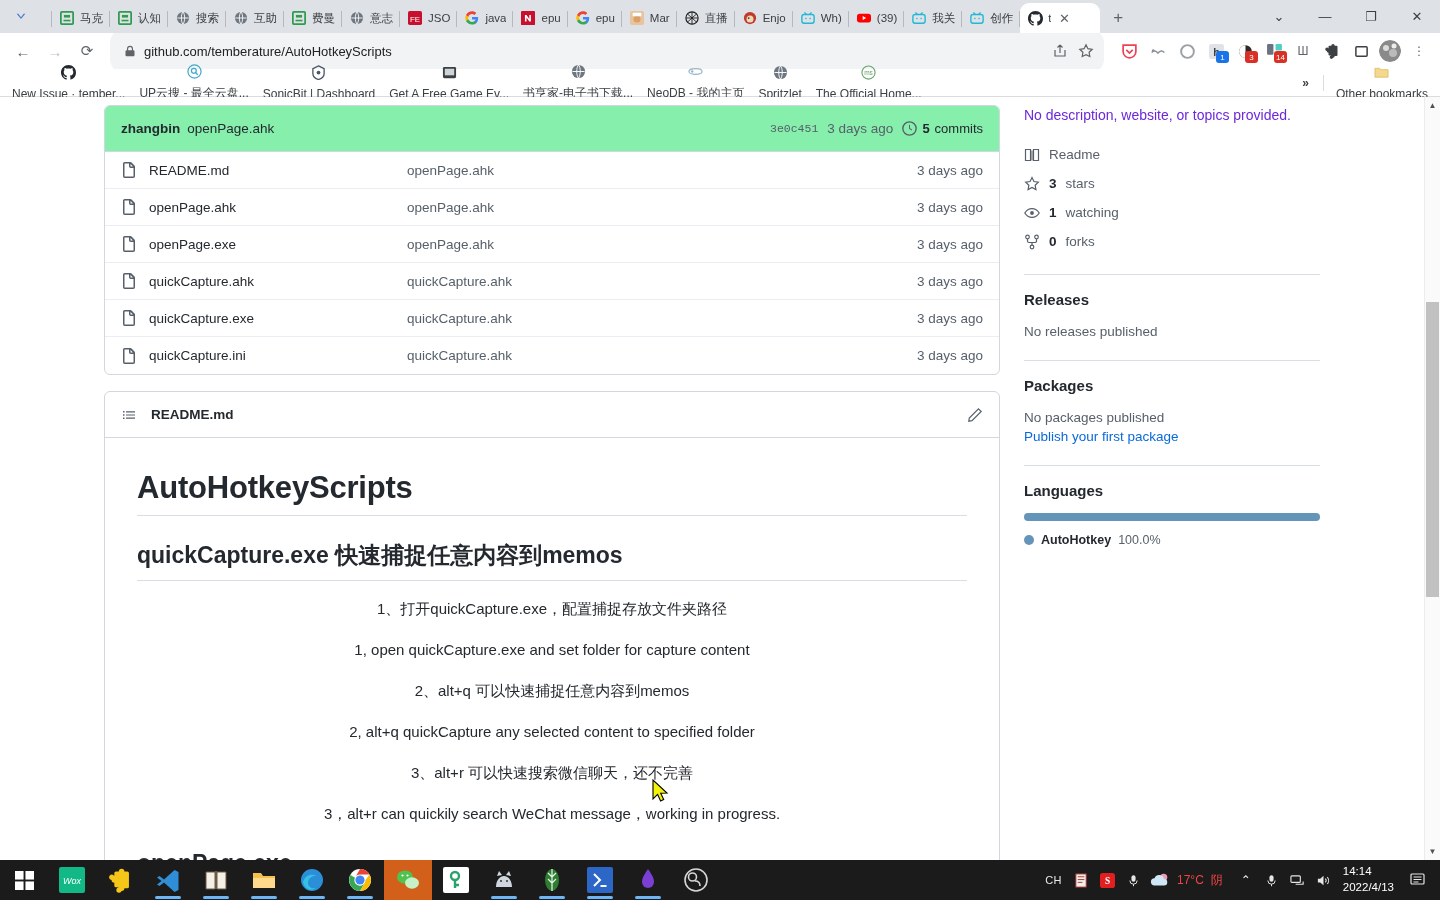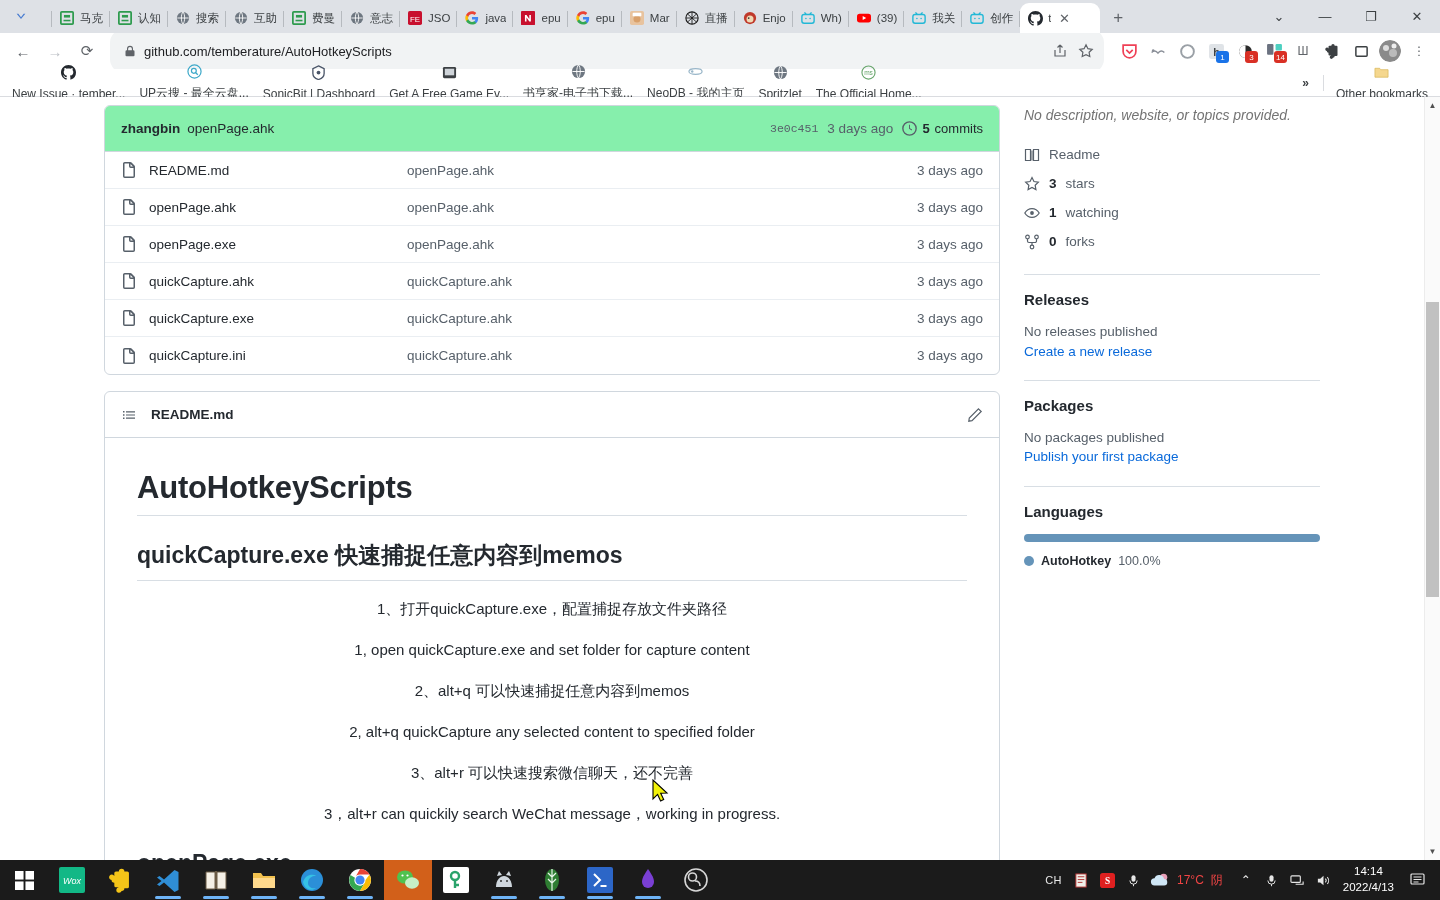--- a/index.html
+++ b/index.html
@@ -155,21 +155,21 @@
     border-bottom: 1px solid #d8dee4; margin-bottom: 17px; letter-spacing: -.2px;
   }
   .readmebody h2 {
     font-size: 23px; font-weight: 600; padding-bottom: 9px;
     border-bottom: 1px solid #d8dee4; margin: 24px 0 16px 0;
   }
   .readmebody p { font-size: 15px; line-height: 1.6; margin-bottom: 17px; text-align: center; }
   .readmebody p:last-child { margin-bottom: 0; }
 
   
-  .side-desc { font-style: italic; color: #737373; font-size: 14px; line-height: 1.5; margin-bottom: 14px; }
+  .side-desc { color: #6d28d9; font-size: 14px; line-height: 1.5; margin-bottom: 14px; }
   .side-stat { display: flex; align-items: center; gap: 9px; font-size: 13.5px; color: #57606a; height: 29px; }
   .side-stat .sico { width: 16px; display: flex; align-items: center; justify-content: center; flex: 0 0 16px; }
   .side-stat b { color: #24292f; font-weight: 600; }
   .side-hr { border-top: 1px solid #d8dee4; margin: 18px 0 16px 0; }
   .side-h { font-size: 15px; font-weight: 600; color: #24292f; margin-bottom: 14px; }
   .side-muted { font-size: 13.5px; color: #57606a; line-height: 1.45; }
   .side-link { font-size: 13.5px; color: #0969da; display: block; line-height: 1.5; }
   .langbar { height: 8px; border-radius: 6px; overflow: hidden; display: flex; margin: 4px 0 12px 0; }
   .lang-item { display: flex; align-items: center; gap: 7px; font-size: 12.5px; }
   .lang-dot { width: 10px; height: 10px; border-radius: 50%; display: inline-block; }
@@ -197,21 +197,21 @@
     position: relative;
   }
   .tb-app.running::after {
     content: ""; position: absolute; bottom: 1px; left: 11px; width: 26px; height: 3px;
     background: #6eb4f7; border-radius: 2px;
   }
   .tb-app.active { background: #d2601a; }
   .tb-tray { margin-left: auto; display: flex; align-items: center; gap: 0px; padding-right: 8px; height: 40px; }
   .tray-i { width: 26px; height: 40px; display: flex; align-items: center; justify-content: center; font-size: 12px; color: #e6e6e6; }
   .tray-weather { display: flex; align-items: center; gap: 7px; font-size: 12px; color: #ef4444; padding: 0 10px 0 4px; }
-  .tb-clock { text-align: center; font-size: 11.5px; line-height: 1.35; padding: 0 10px 0 6px; color: #fff; }
+  .tb-clock { text-align: left; font-size: 11.5px; line-height: 1.35; padding: 0 10px 0 6px; color: #fff; }
   .tb-notify { width: 28px; height: 40px; display: flex; align-items: center; justify-content: center; color: #e6e6e6; }
   .lang-ind { font-size: 11px; color: #e8e8e8; padding: 0 6px; letter-spacing: .5px; }
 
   svg { display: block; }
 </style>
 </head>
 <body>
 
 <div class="browser">
 
@@ -745,21 +745,20 @@
                   <path d="M3.5 5v2a1.5 1.5 0 001.5 1.5h6A1.5 1.5 0 0012.5 7V5M8 8.5v2.7" stroke="#57606a" stroke-width="1.2" fill="none"></path>
                 </svg>
               </span>
             <b>0</b>
             <span>forks</span>
           </div>
 
           <div class="side-hr"></div>
           <div class="side-h">Releases</div>
           <div class="side-muted">No releases published</div>
-          <a class="side-link">Create a new release</a>
 
           <div class="side-hr"></div>
           <div class="side-h">Packages</div>
           <div class="side-muted">No packages published</div>
           <a class="side-link">Publish your first package</a>
 
           <div class="side-hr"></div>
           <div class="side-h">Languages</div>
           <div class="langbar">
             <div id="lang-seg" style="height: 100%; width: 100%; background: rgb(101, 148, 185);"></div>

